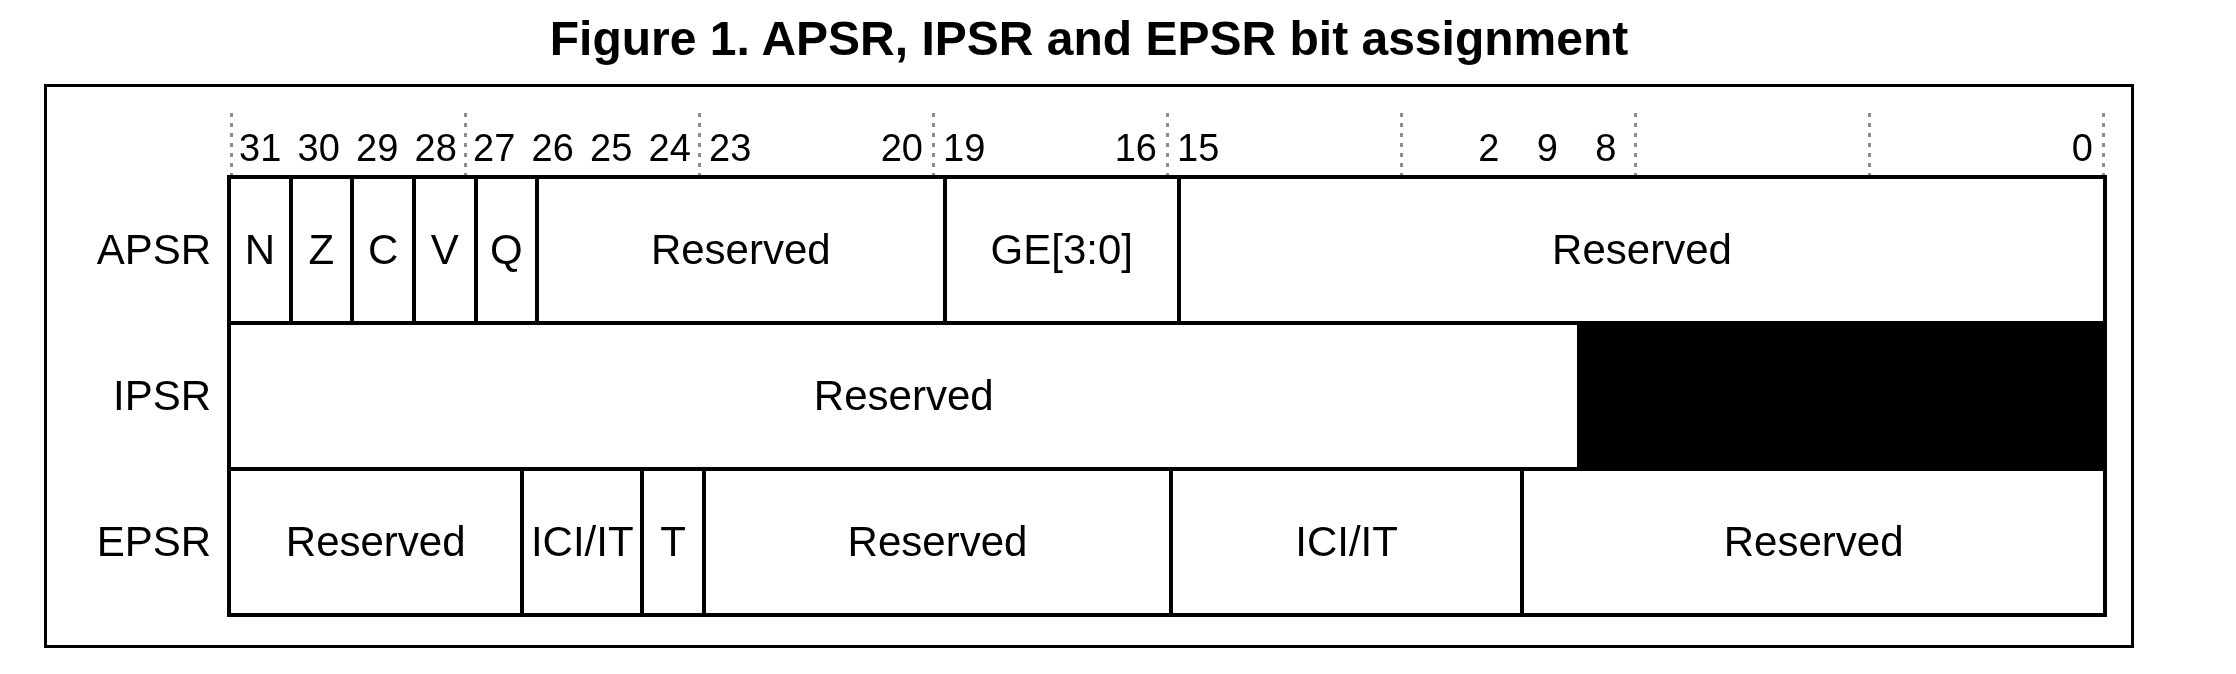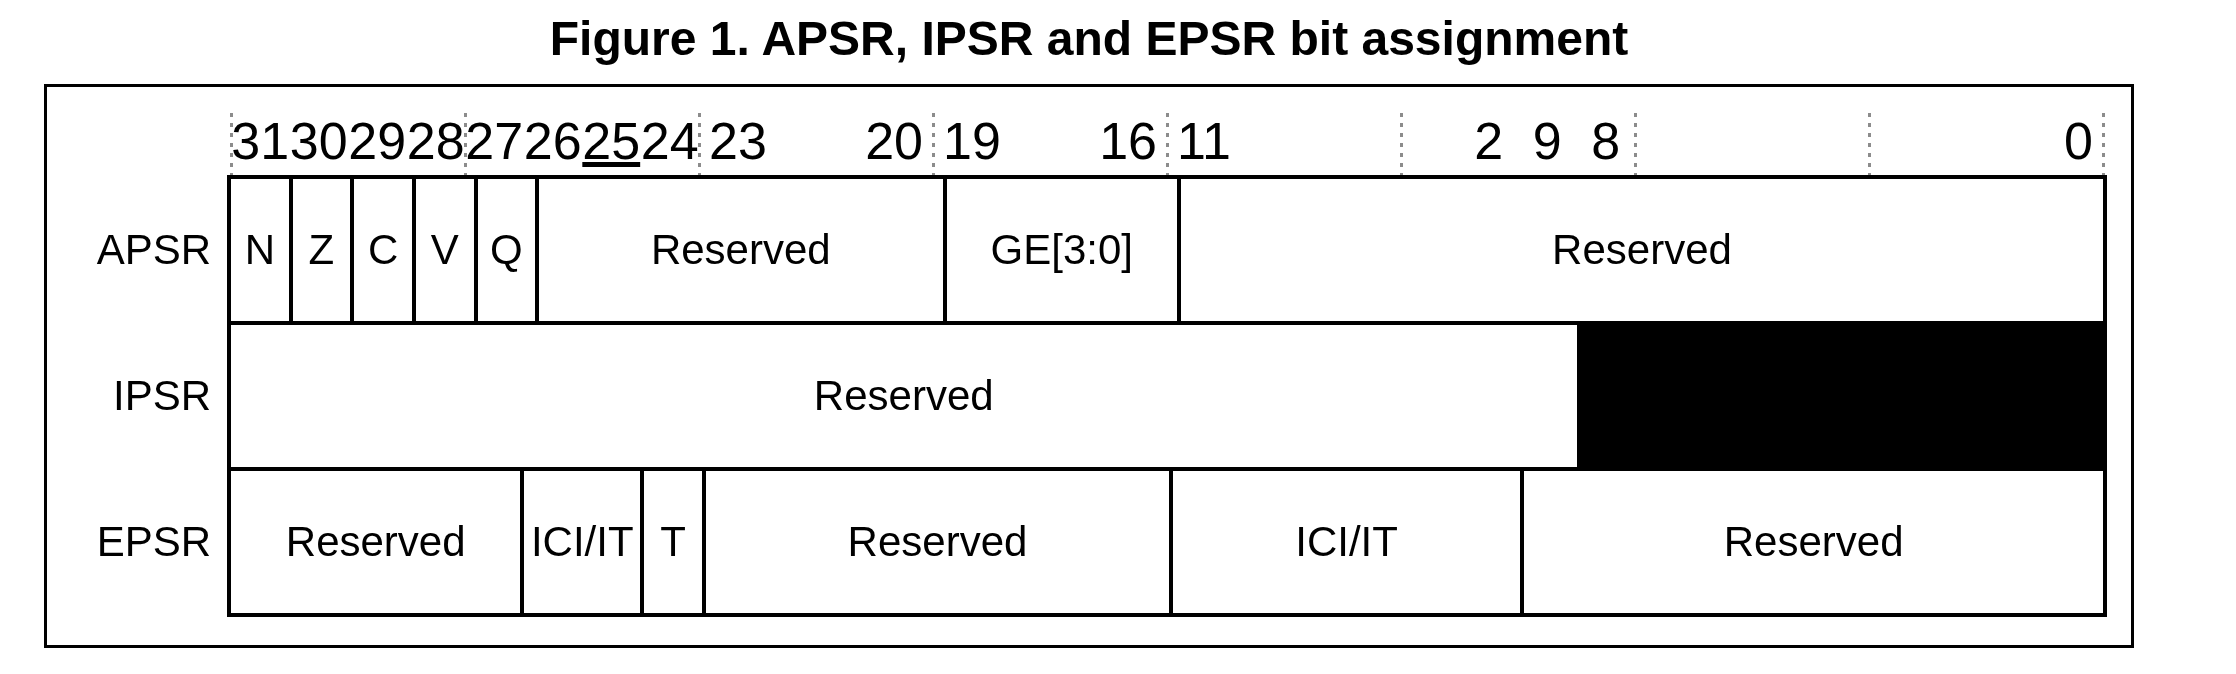--- a/index.html
+++ b/index.html
@@ -46,21 +46,21 @@
   .tick {
     position: absolute;
     top: 6px;
     bottom: 0;
     width: 3px;
     background: repeating-linear-gradient(to bottom, var(--tick, #8c8c8c) 0 4px, transparent 4px 10px);
   }
   .bitnum {
     position: absolute;
     bottom: 8px;
-    font-size: 52px;
+    font-size: 38px;
     line-height: 1;
     white-space: nowrap;
   }
   
   .grid {
     position: absolute;
     left: 180px;
     top: 88px;
     width: 1880px;
     height: 442px;
@@ -113,27 +113,27 @@
       <div class="tick" style="left: calc(62.5% - 1.5px);"></div>
       <div class="tick" style="left: calc(75% - 1.5px);"></div>
       <div class="tick" style="left: calc(87.5% - 1.5px);"></div>
       <div class="tick" style="left: calc(100% - 1.5px);"></div>
       <span class="bitnum" style="left: 1.5625%; transform: translateX(-50%);">31</span>
       <span class="bitnum" style="left: 4.6875%; transform: translateX(-50%);">30</span>
       <span class="bitnum" style="left: 7.8125%; transform: translateX(-50%);">29</span>
       <span class="bitnum" style="left: 10.9375%; transform: translateX(-50%); margin-top: 32px;">28</span>
       <span class="bitnum" style="left: 14.0625%; transform: translateX(-50%);">27</span>
       <span class="bitnum" style="left: 17.1875%; transform: translateX(-50%);">26</span>
-      <span class="bitnum" style="left: 20.3125%; transform: translateX(-50%); text-decoration: underline;">25</span>
+      <span class="bitnum" style="left: 20.3125%; transform: translateX(-50%);">25</span>
       <span class="bitnum" style="left: 23.4375%; transform: translateX(-50%);">24</span>
       <span class="bitnum" style="left: calc(25% + 10px);">23</span>
       <span class="bitnum" style="left: calc(37.5% - 10px); transform: translateX(-100%);">20</span>
       <span class="bitnum" style="left: calc(37.5% + 10px);">19</span>
       <span class="bitnum" style="left: calc(50% - 10px); transform: translateX(-100%);">16</span>
-      <span class="bitnum" style="left: calc(50% + 10px);">11</span>
+      <span class="bitnum" style="left: calc(50% + 10px);">15</span>
       <span class="bitnum" style="left: 67.1875%; transform: translateX(-50%);">2</span>
       <span class="bitnum" style="left: 70.3125%; transform: translateX(-50%);">9</span>
       <span class="bitnum" style="left: 73.4375%; transform: translateX(-50%);">8</span>
       <span class="bitnum" style="left: calc(100% - 10px); transform: translateX(-100%);">0</span>
     </div>
   <div class="grid" id="grid">
       <div class="rrow">
         <div class="cell" style="flex: 0 1 3.125%;">N</div>
         <div class="cell" style="flex: 0 1 3.125%;">Z</div>
         <div class="cell" style="flex: 0 1 3.125%;">C</div>

